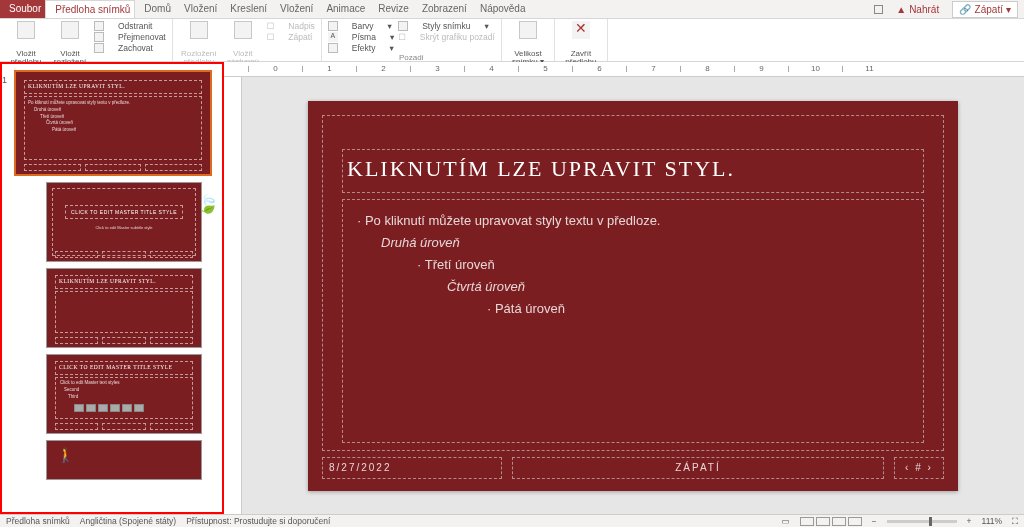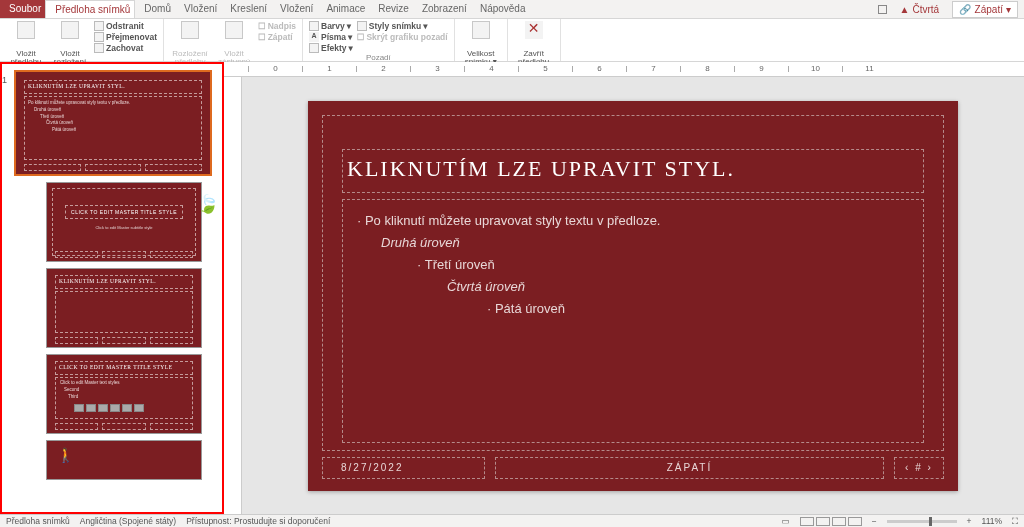--- a/index.html
+++ b/index.html
@@ -20,21 +20,21 @@
 
   
   .ribbon { height: 43px; background: #fff; border-bottom: 1px solid #d6d6d6; display: flex; font-size: 9px; color: #555; }
   .group { border-right: 1px solid #e1e1e1; padding: 2px 6px 1px 6px; display: flex; flex-direction: column; justify-content: space-between; }
   .group .body { display: flex; gap: 4px; align-items: flex-start; flex: 1; }
   .group .label { text-align: center; font-size: 8px; color: #888; }
   .bigbtn { display: flex; flex-direction: column; align-items: center; width: 40px; gap: 1px; text-align: center; line-height: 1; }
   .bigbtn .ico { width: 18px; height: 18px; border: 1px solid #c8c8c8; background: #f3f3f3; }
   .bigbtn .txt { font-size: 8px; margin-top: 10px; }
   .stack { display: flex; flex-direction: column; gap: 1px; }
-  .stack .row { display: flex; align-items: center; gap: 2px; font-size: 8.5px; white-space: nowrap; font-weight: bold; }
+  .stack .row { display: flex; align-items: center; gap: 14px; font-size: 8.5px; white-space: nowrap; }
   .miniico { width: 10px; height: 10px; border: 1px solid #bbb; background: #f3f3f3; display:inline-block; }
   .aa { background: #a4373a; color: #fff; display: flex; align-items: center; justify-content: center; font-size: 9px; font-family: Georgia, serif; }
   .disabled { color: #bbb; }
 
   
   .main { display: flex; height: 452px; background: #e6e6e6; }
   .thumbs { width: 224px; background: #fff; border-right: 1px solid #ccc; height: 100%; overflow: hidden; position: relative; border: 2px solid red; }
   .thumb-scroll { height: 100%; overflow: hidden; }
   .thumb { margin: 6px 10px 6px 18px; background: #7b1e22; border: 1px solid #999; position: relative; }
   .thumb.master { height: 106px; margin-left: 12px; border: 2px solid #de6a1f; }
@@ -61,21 +61,21 @@
   .slide .content { position: absolute; left: 34px; right: 34px; top: 98px; bottom: 48px; border: 1px dashed #b58a8a; color: #e8d7d7; padding: 10px 14px; font-size: 13px; line-height: 1.7; }
   .slide .content .lv1::before { content: "· "; }
   .slide .content .lv2 { padding-left: 24px; font-style: italic; }
   .slide .content .lv3 { padding-left: 60px; }
   .slide .content .lv3::before { content: "·  "; }
   .slide .content .lv4 { padding-left: 90px; font-style: italic; }
   .slide .content .lv5 { padding-left: 130px; }
   .slide .content .lv5::before { content: "·  "; }
   .slide .footers { position: absolute; left: 14px; right: 14px; bottom: 12px; height: 22px; display: flex; gap: 10px; }
   .slide .footers div { border: 1px dashed #b58a8a; color: #e8d7d7; font-size: 10px; letter-spacing: 2px; display: flex; align-items: center; justify-content: center; }
-  .slide .footers .date { width: 163px; justify-content: flex-start; padding-left: 18px; }
+  .slide .footers .date { width: 180px; justify-content: flex-start; padding-left: 6px; }
   .slide .footers .ftr  { flex: 1; }
   .slide .footers .num  { width: 50px; }
 
   
   .status { height: 13px; background: #f3f2f1; border-top: 1px solid #ccc; display: flex; align-items: center; font-size: 8.5px; color: #555; padding: 0 6px; gap: 10px; }
   .status .spacer { flex: 1; }
   .status .viewbtns { display: flex; gap: 2px; }
   .status .viewbtns span { width: 14px; height: 9px; border: 1px solid #999; }
   .status .zoom-track { width: 70px; height: 3px; background: #ccc; position: relative; }
   .status .zoom-track::after { content: ""; position: absolute; left: 60%; top: -3px; width: 3px; height: 9px; background: #666; }
@@ -94,21 +94,21 @@
   <div class="tab">Vložení</div>
   <div class="tab">Kreslení</div>
   <div class="tab">Vložení</div>
   <div class="tab">Animace</div>
   <div class="tab">Revize</div>
   <div class="tab">Zobrazení</div>
   <div class="tab">Nápověda</div>
   <div class="spacer"></div>
   <div class="right">
     <span class="rec"></span>
-    <span class="btn upload">▲ <span>Čtvrtá</span></span>
+    <span class="btn upload">▲ <span>Nahrát</span></span>
     <span class="btn share">🔗 <span>Zápatí</span> ▾</span>
   </div>
 </div>
 
 <div class="ribbon">
 
   <div class="group">
     <div class="body">
       <div class="bigbtn">
         <span class="ico"></span>

